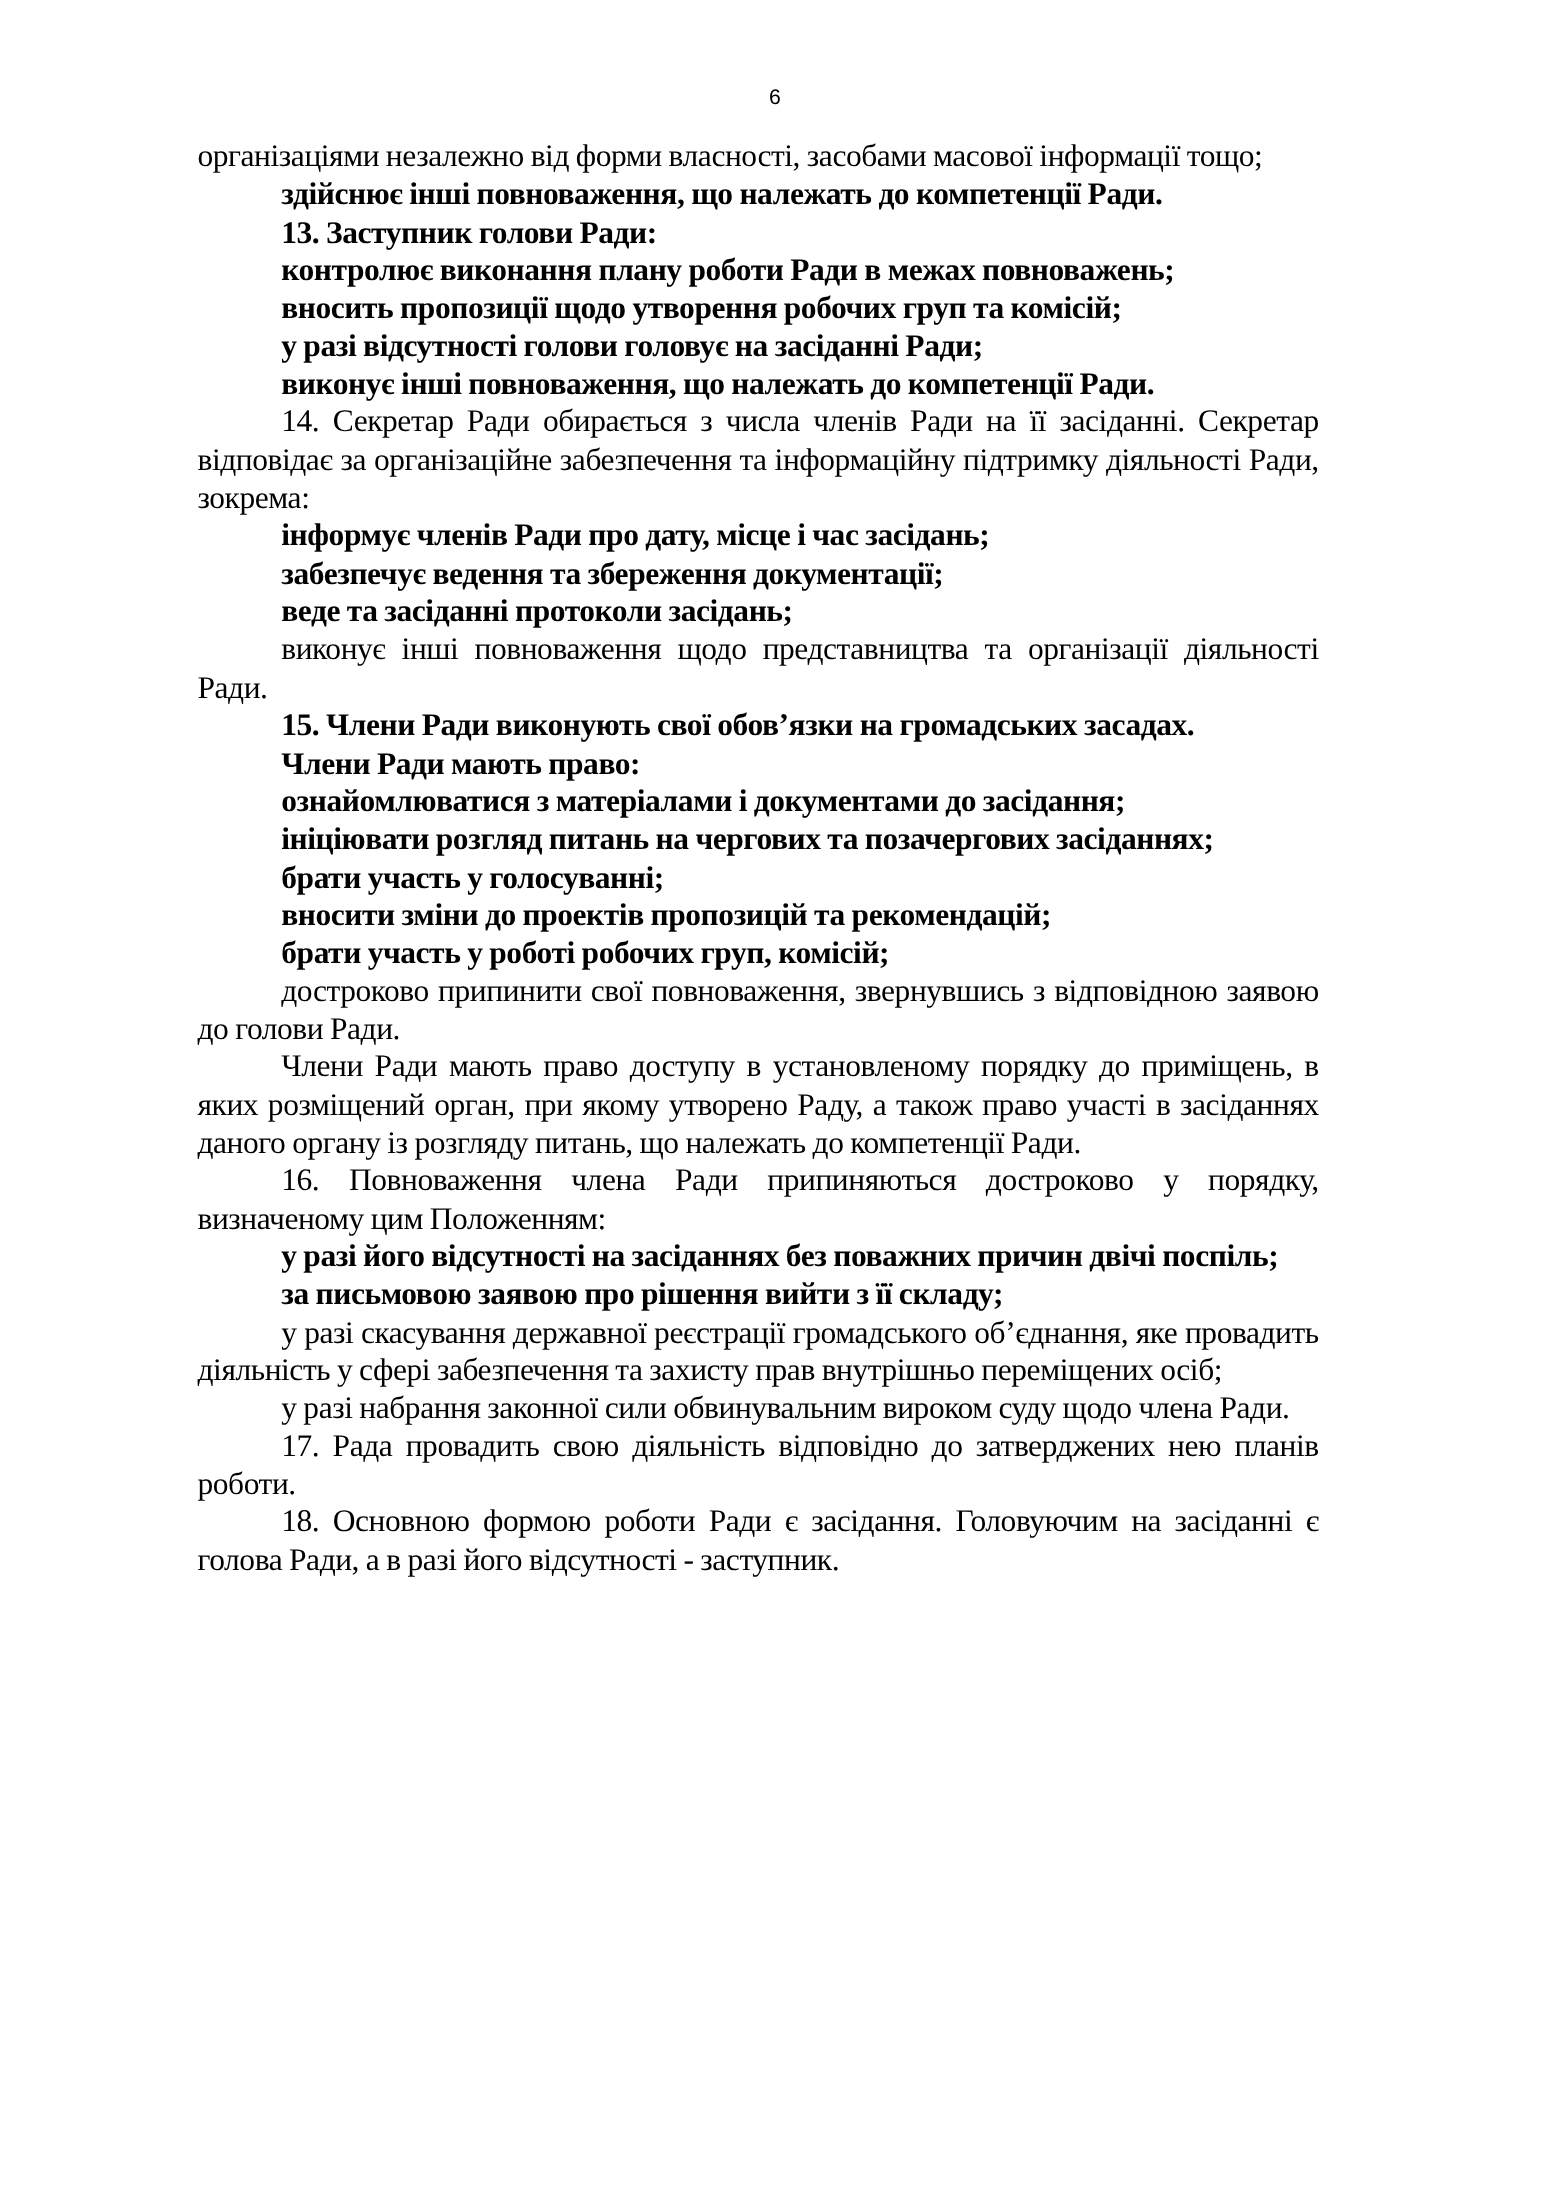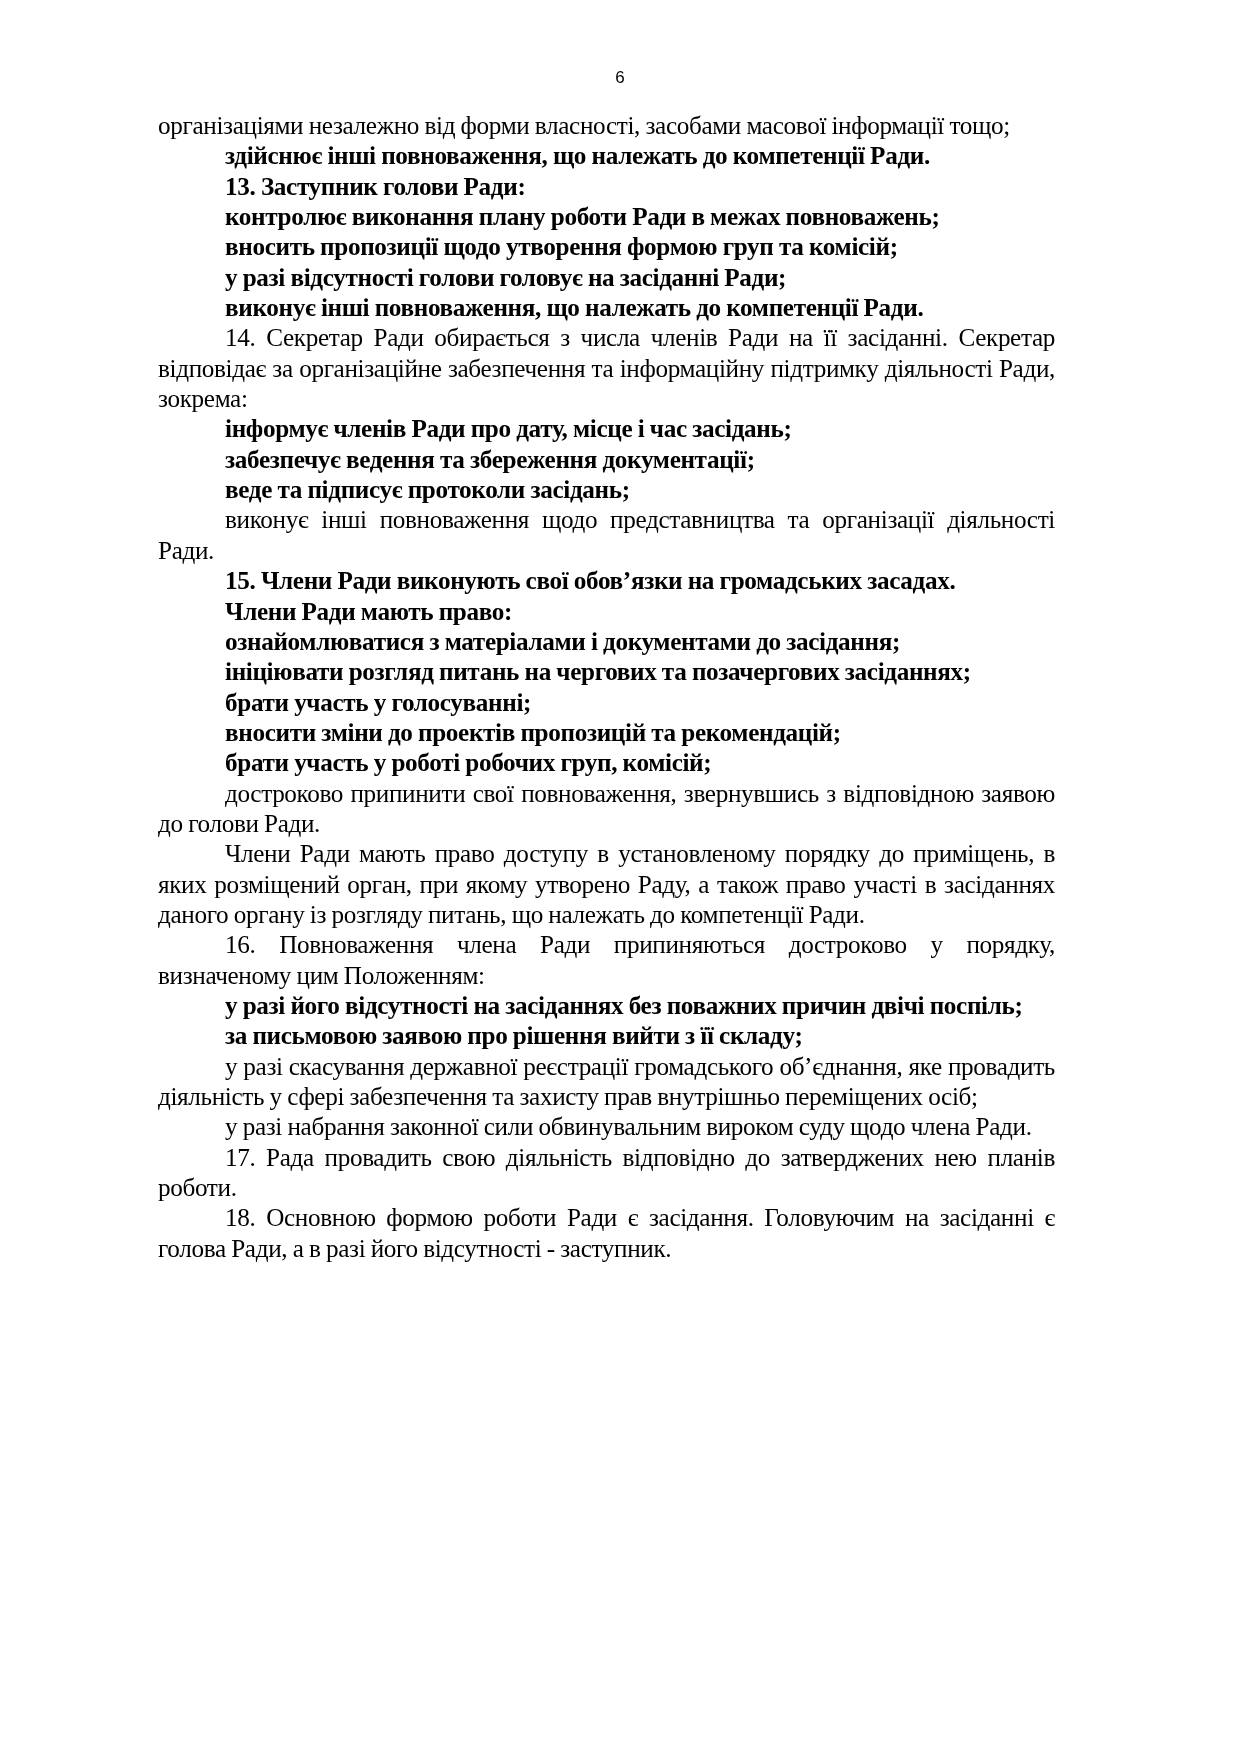--- a/index.html
+++ b/index.html
@@ -53,27 +53,27 @@
 </head>
 <body>
 
 <div class="page-number">6</div>
 
 <div class="doc-body">
   <p class="para no-indent">організаціями незалежно від форми власності, засобами масової інформації тощо;</p>
   <p class="para single">здійснює інші повноваження, що належать до компетенції Ради.</p>
   <p class="para single">13. Заступник голови Ради:</p>
   <p class="para single">контролює виконання плану роботи Ради в межах повноважень;</p>
-  <p class="para single">вносить пропозиції щодо утворення формою груп та комісій;</p>
+  <p class="para single">вносить пропозиції щодо утворення робочих груп та комісій;</p>
   <p class="para single">у разі відсутності голови головує на засіданні Ради;</p>
   <p class="para single">виконує інші повноваження, що належать до компетенції Ради.</p>
   <p class="para">14. Секретар Ради обирається з числа членів Ради на її засіданні. Секретар відповідає за організаційне забезпечення та інформаційну підтримку діяльності Ради, зокрема:</p>
   <p class="para single">інформує членів Ради про дату, місце і час засідань;</p>
   <p class="para single">забезпечує ведення та збереження документації;</p>
-  <p class="para single">веде та підписує протоколи засідань;</p>
+  <p class="para single">веде та засіданні протоколи засідань;</p>
   <p class="para">виконує інші повноваження щодо представництва та організації діяльності Ради.</p>
   <p class="para single">15. Члени Ради виконують свої обов’язки на громадських засадах.</p>
   <p class="para single">Члени Ради мають право:</p>
   <p class="para single">ознайомлюватися з матеріалами і документами до засідання;</p>
   <p class="para single">ініціювати розгляд питань на чергових та позачергових засіданнях;</p>
   <p class="para single">брати участь у голосуванні;</p>
   <p class="para single">вносити зміни до проектів пропозицій та рекомендацій;</p>
   <p class="para single">брати участь у роботі робочих груп, комісій;</p>
   <p class="para">достроково припинити свої повноваження, звернувшись з відповідною заявою до голови Ради.</p>
   <p class="para">Члени Ради мають право доступу в установленому порядку до приміщень, в яких розміщений орган, при якому утворено Раду, а також право участі в засіданнях даного органу із розгляду питань, що належать до компетенції Ради.</p>

